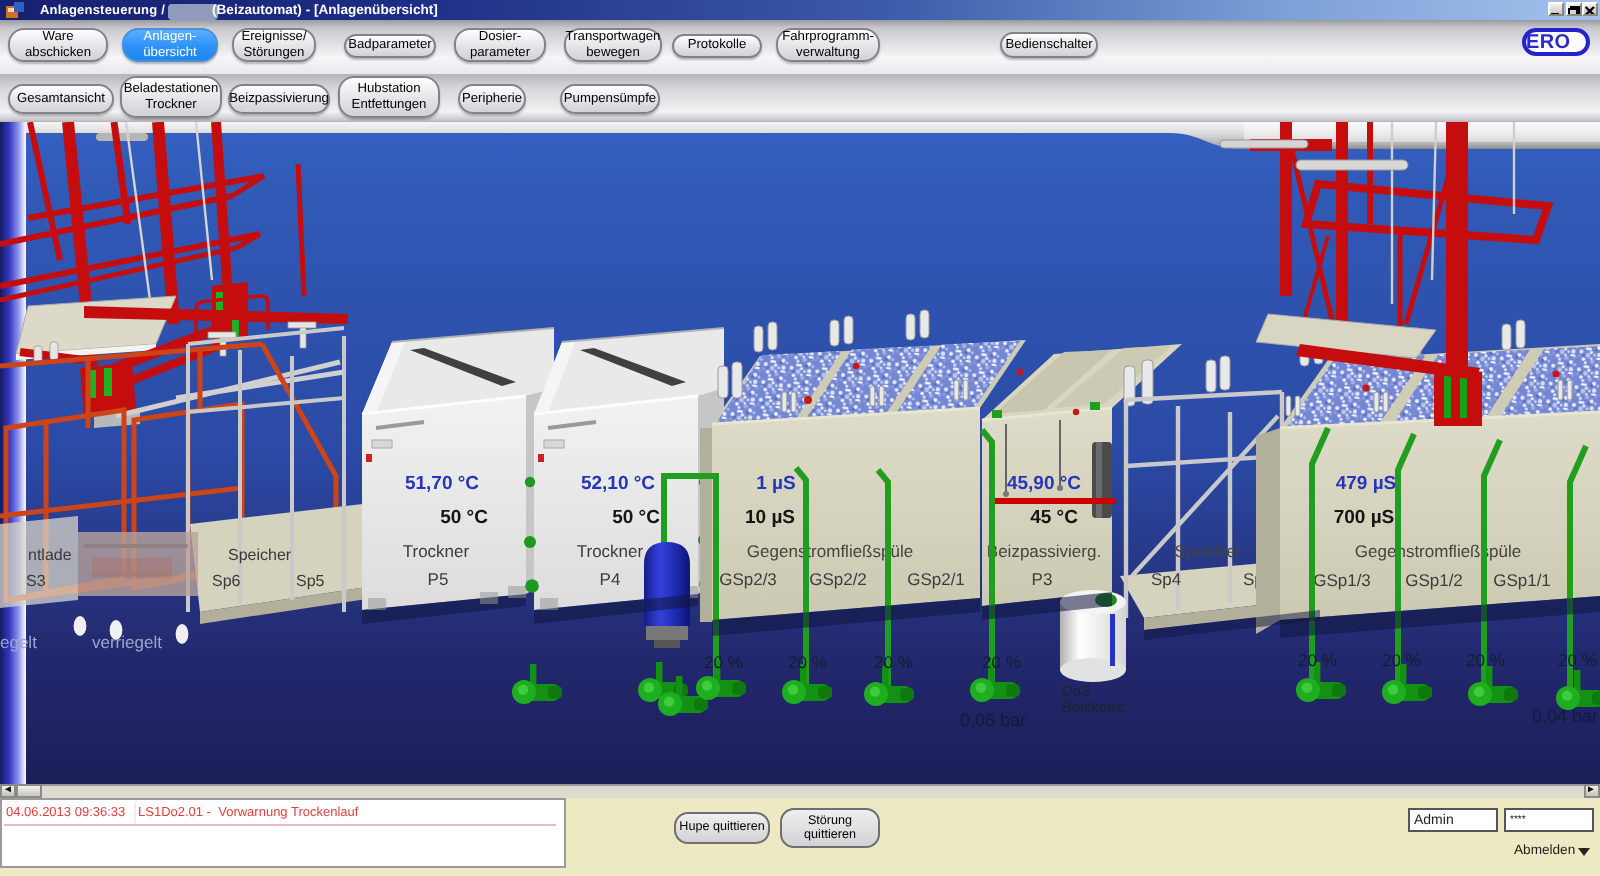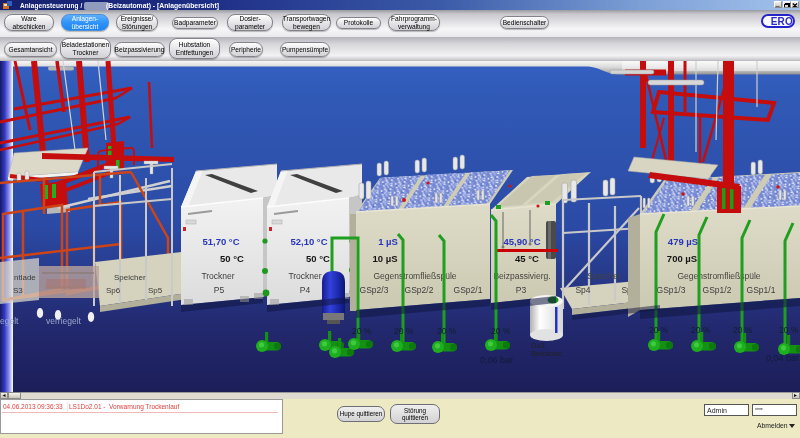--- a/index.html
+++ b/index.html
@@ -8,21 +8,21 @@
 #titletext{position:absolute;left:20px;top:1.5px;font-size:6.5px;font-weight:bold;color:#fff;white-space:nowrap;letter-spacing:0.1px;}
 #blurpatch{position:absolute;left:84px;top:2px;width:25px;height:8px;background:#97a2c2;border-radius:2px;opacity:.95;}
 #titletext2{position:absolute;left:106px;top:1.5px;font-size:6.8px;font-weight:bold;color:#fff;white-space:nowrap;}
 .winbtn{position:absolute;top:1px;width:8px;height:7px;background:linear-gradient(180deg,#f4f2ee,#c9c5bc);border:1px solid #888;border-top-color:#fff;border-left-color:#fff;box-sizing:border-box;overflow:hidden;}
 .winbtn svg{display:block;margin:0.5px 0 0 0;}
 #appicon{position:absolute;left:3px;top:1px;width:9px;height:8px;}
 #row1{position:absolute;left:0;top:10px;width:800px;height:27px;background:linear-gradient(180deg,#9a9aa2 0%,#c8c8cd 15%,#f6f6f8 70%,#e9e9ec 100%);}
 #row2{position:absolute;left:0;top:37px;width:800px;height:25px;background:linear-gradient(180deg,#b4b4bb 0%,#d8d8dc 30%,#f2f2f4 75%,#c9c9cd 92%,#9a9aa0 100%);}
 .btn{position:absolute;box-sizing:border-box;border:1px solid #82828a;border-radius:8px;background:linear-gradient(180deg,#fefefe,#e2e2e6 60%,#d2d2d6);font-size:6.6px;line-height:7.2px;text-align:center;color:#000;display:flex;align-items:center;justify-content:center;white-space:pre-line;box-shadow:0 1px 1px rgba(0,0,0,.25);}
 .btn.sel{background:linear-gradient(180deg,#5caeff,#2d92f8 55%,#1e86f0);color:#fff;border-color:#4a90d8;}
-#erologo{position:absolute;left:761px;top:14px;width:34px;height:14px;border:2.5px solid #2424c8;border-radius:10px;background:#fafaff;box-sizing:border-box;text-align:right;}
+#erologo{position:absolute;left:761px;top:14px;width:34px;height:14px;border:2.5px solid #2424c8;border-radius:10px;background:#fafaff;box-sizing:border-box;text-align:left;}
 #erologo span{font-size:10px;font-weight:bold;color:#2a2ac8;letter-spacing:0.2px;line-height:12px;display:block;}
 #scene{position:absolute;left:0;top:61px;width:800px;height:331px;}
 #hscroll{position:absolute;left:0;top:392px;width:800px;height:7px;background:#dedacf;border-top:1px solid #999;box-sizing:border-box;}
 .sbtn{position:absolute;top:392px;width:8px;height:7px;background:linear-gradient(180deg,#f2f0ea,#c6c2b8);border:1px solid #8a8a8a;box-sizing:border-box;font-size:5px;line-height:5px;text-align:center;color:#111;}
 #sthumb{position:absolute;left:8px;top:392px;width:13px;height:7px;background:linear-gradient(180deg,#f4f2ec,#c9c5bb);border:1px solid #8a8a8a;box-sizing:border-box;}
 #bottombar{position:absolute;left:0;top:399px;width:800px;height:39px;background:#ece9c3;}
 #msgbox{position:absolute;left:0px;top:0px;width:283px;height:35px;background:#fff;border:1px solid #9a9a9a;box-sizing:border-box;}
 #msgbox .r1{position:absolute;left:2px;top:2.5px;font-size:6.5px;color:#e04040;white-space:nowrap;}
 #msgbox .r2{position:absolute;left:68px;top:2.5px;font-size:6.5px;color:#e04040;white-space:nowrap;}
 #msgline{position:absolute;left:1px;top:12px;width:276px;height:1px;background:#f0b8b8;}

